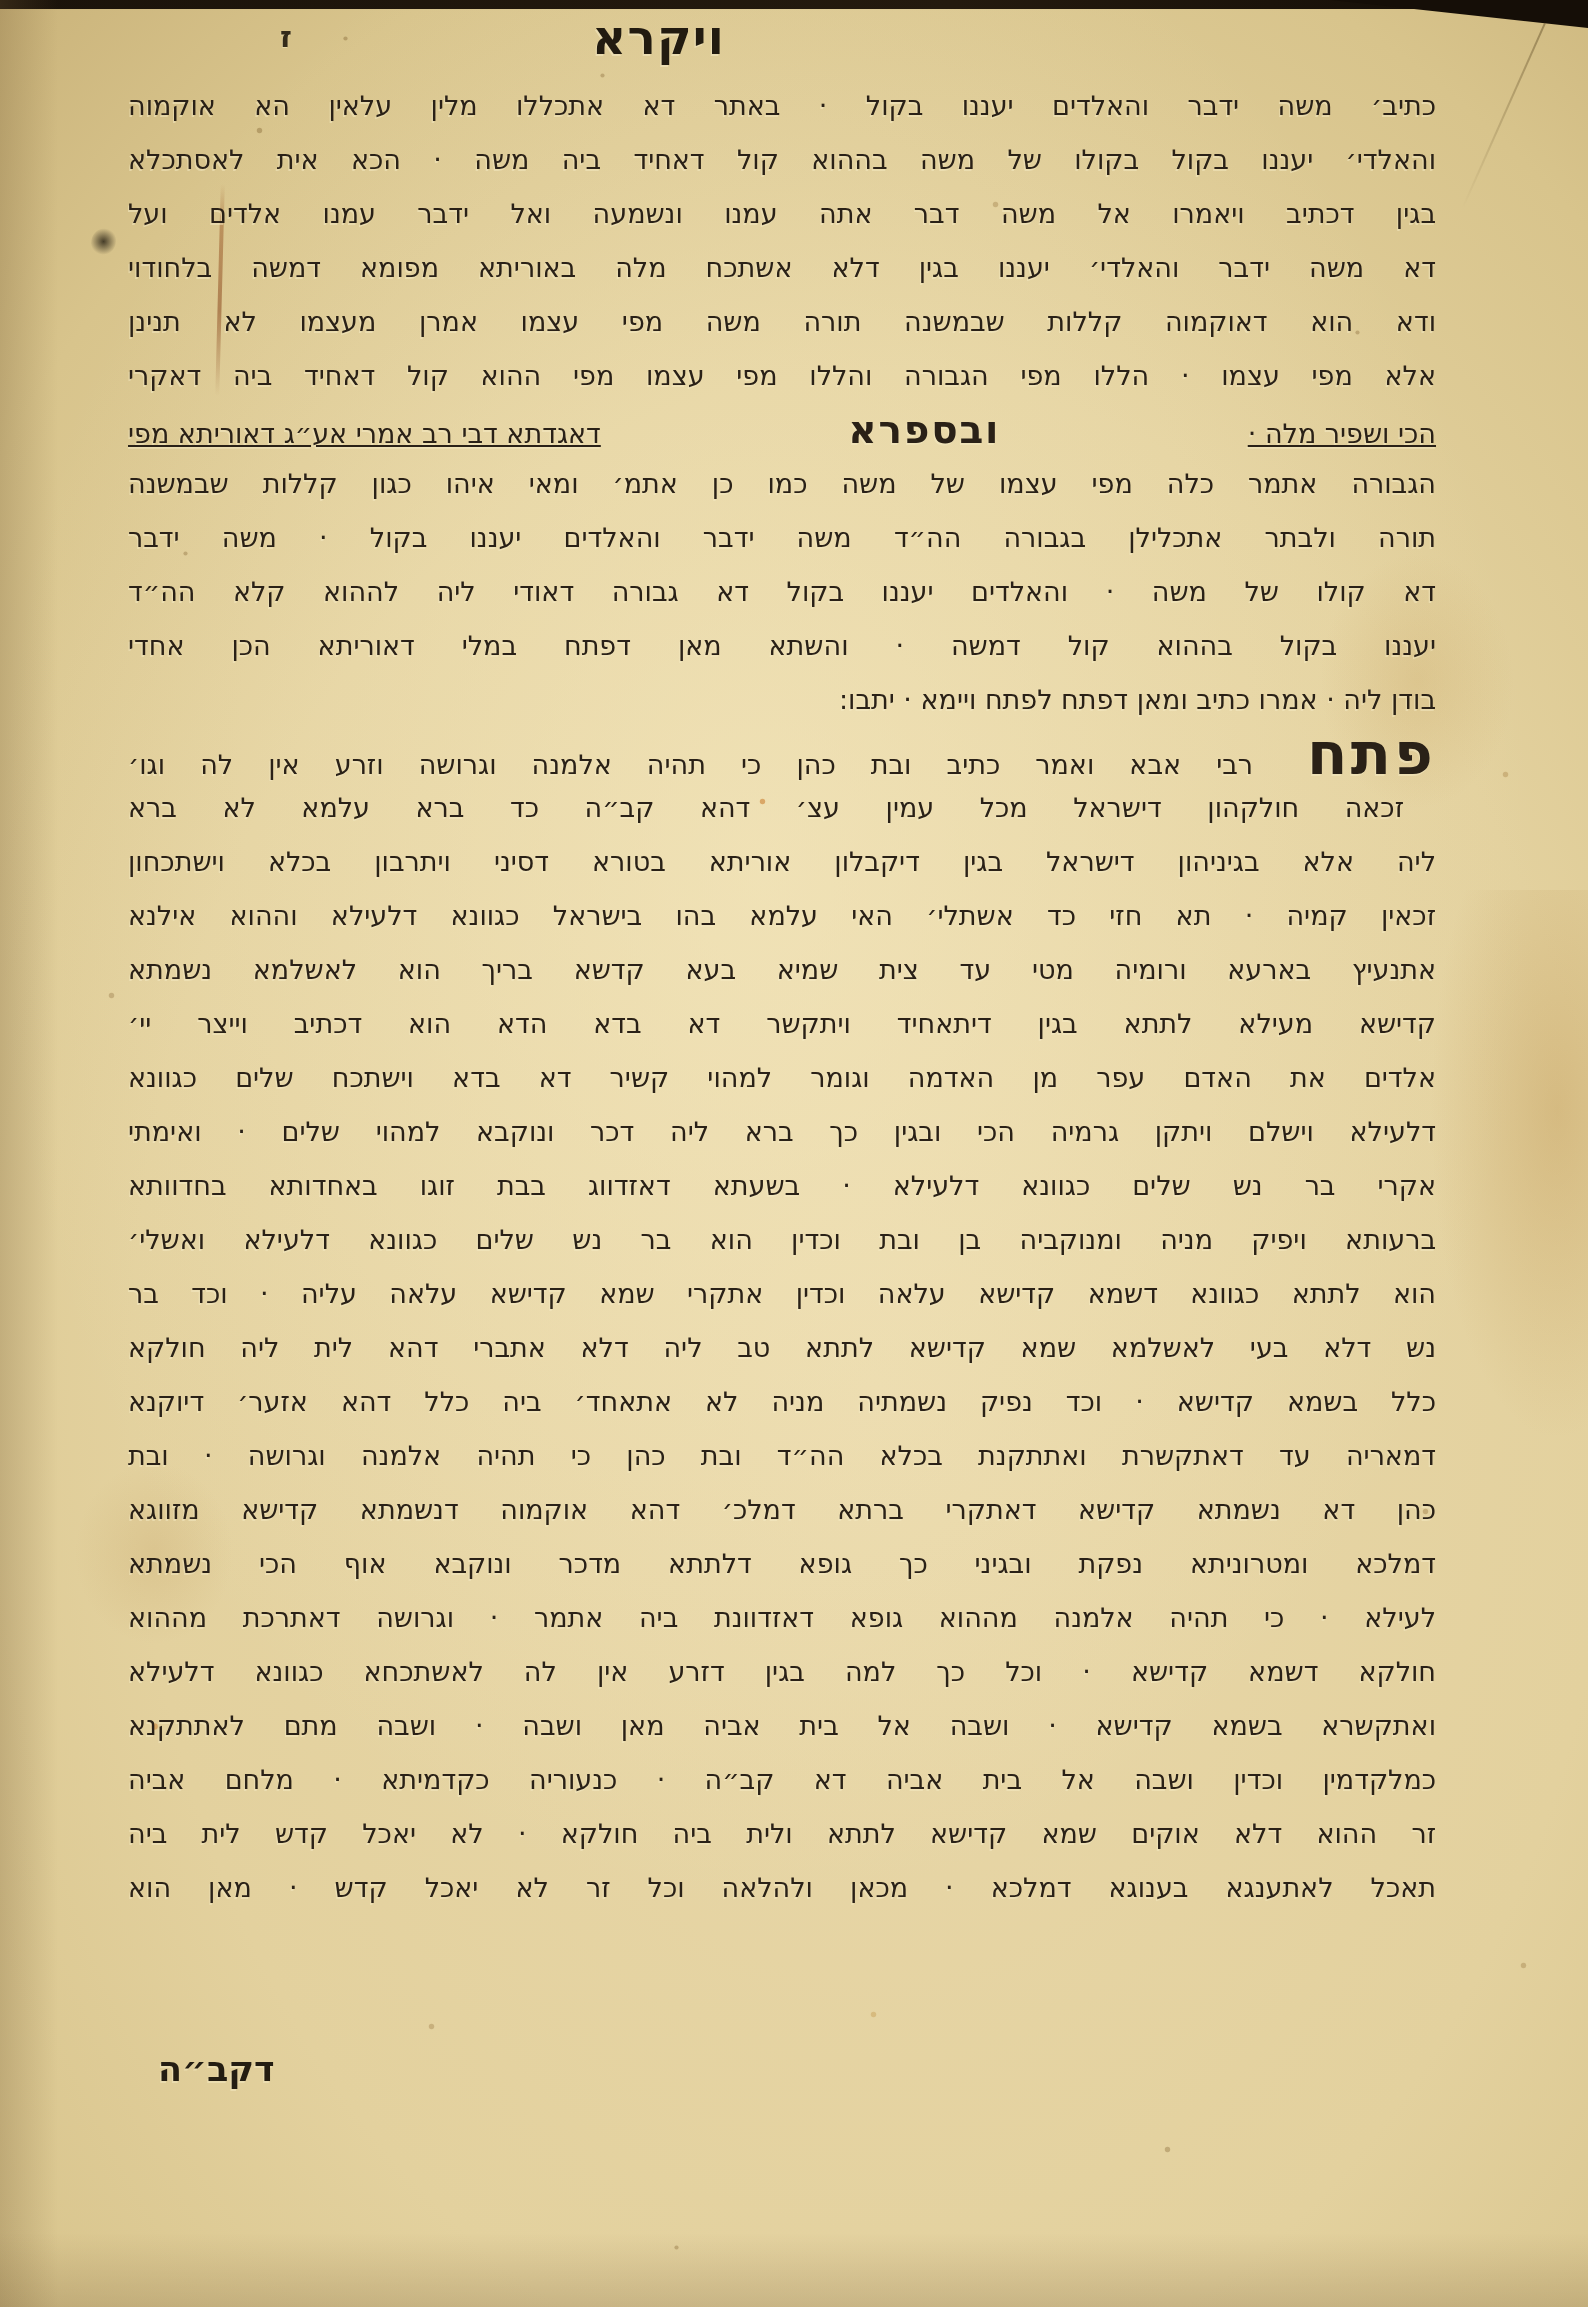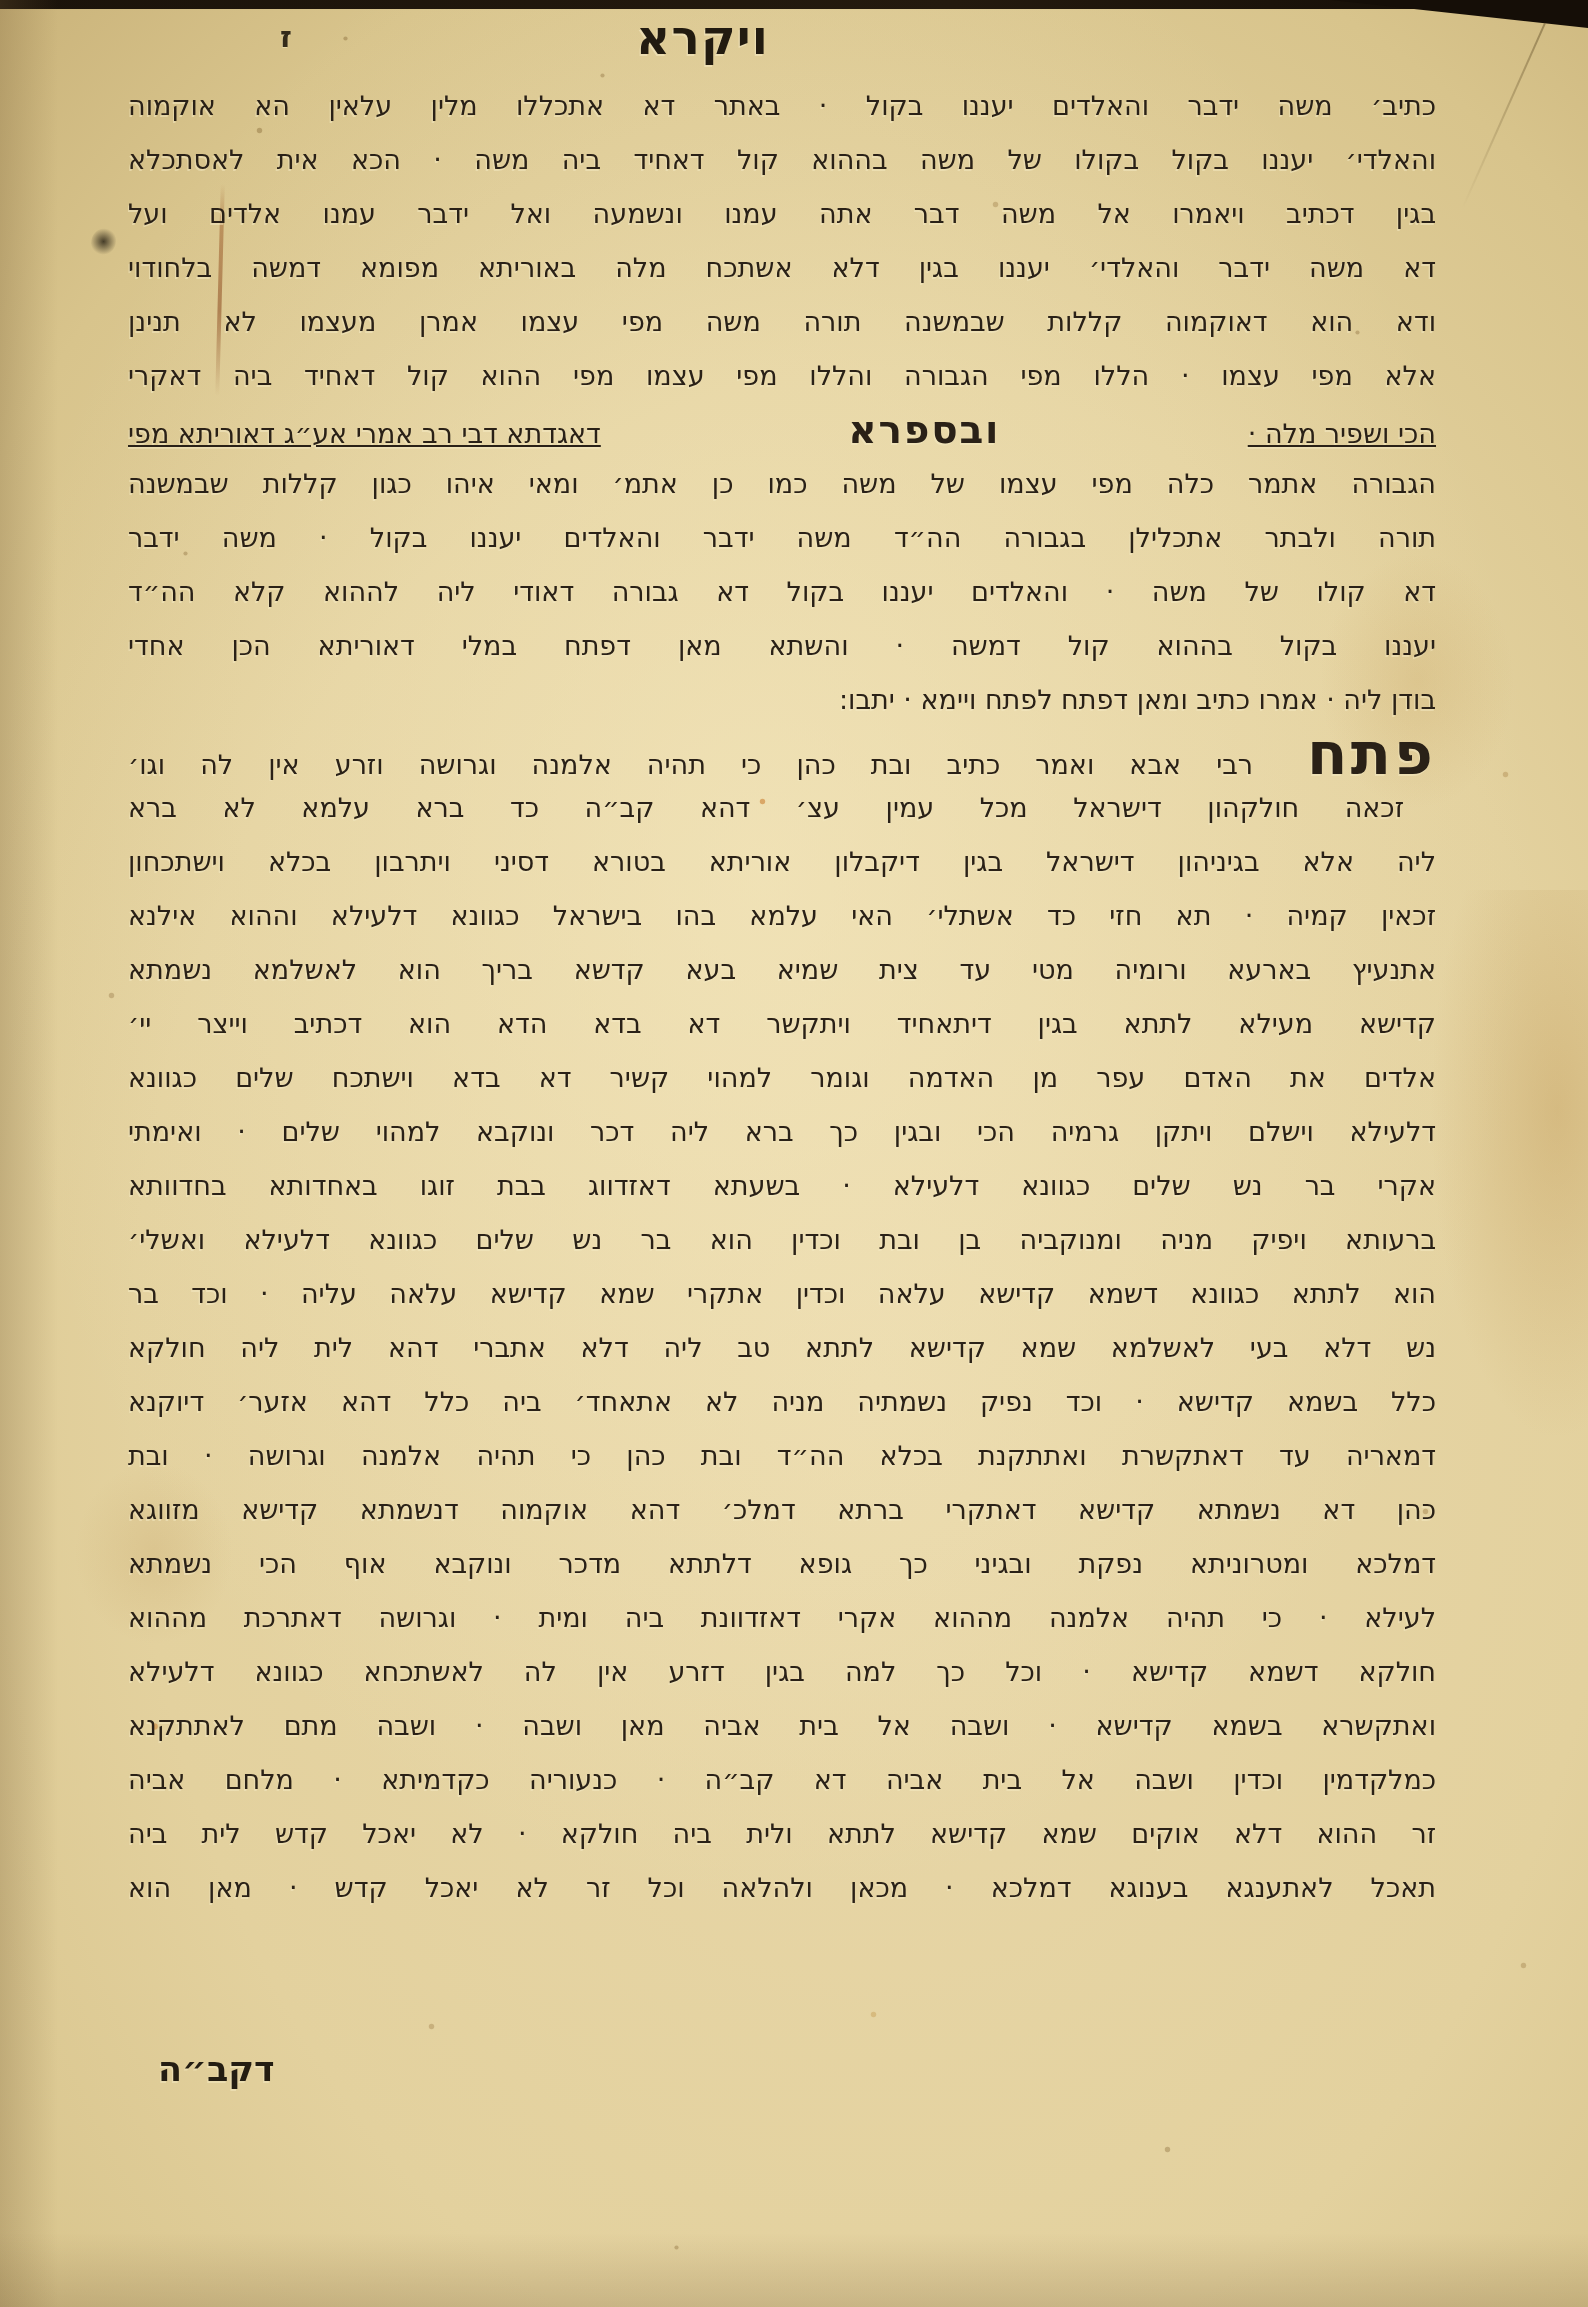--- a/index.html
+++ b/index.html
@@ -28,21 +28,21 @@
     box-shadow:
       258px 129px 0 1.2px rgba(140,110,60,.45), 601px 74px 0 0.6px rgba(140,110,60,.4),
       994px 203px 0 1.2px rgba(150,115,60,.35), 1356px 331px 0 0.6px rgba(140,110,60,.4),
       184px 552px 0 0.6px rgba(140,110,60,.4), 1504px 773px 0 1.2px rgba(160,120,60,.35),
       110px 994px 0 1.2px rgba(140,110,60,.35), 761px 800px 0 1.2px rgba(200,120,40,.55),
       153px 1725px 0 1.8px rgba(205,125,45,.5), 1424px 1510px 0 1.2px rgba(150,115,60,.4),
       430px 2025px 0 1.2px rgba(150,115,60,.35), 1166px 2148px 0 1.2px rgba(140,110,60,.4),
       675px 2246px 0 0.6px rgba(140,110,60,.4), 1522px 1964px 0 1.2px rgba(150,115,60,.35),
       344px 37px 0 0.6px rgba(140,110,60,.45), 872px 2013px 0 1.2px rgba(190,140,60,.35);}
   
-  .running-head{position:absolute;top:9.8px;left:636px;font-size:47px;font-weight:bold;letter-spacing:1.2px;color:#221b10;text-shadow:-1.2px 1.8px 0 rgba(246,235,198,.55);}
+  .running-head{position:absolute;top:9.8px;left:592px;font-size:47px;font-weight:bold;letter-spacing:1.2px;color:#221b10;text-shadow:-1.2px 1.8px 0 rgba(246,235,198,.55);}
   .folio{position:absolute;top:19.6px;left:280px;font-size:29.5px;font-weight:bold;color:#332a1a;text-shadow:-0.6px 1.2px 0 rgba(246,235,198,.5);}
   
   .text-block{
     position:absolute;top:79px;right:153px;width:1308px;
     direction:rtl;
     font-size:27px;
     color:#2a2117;
     text-shadow:-1.2px 1.8px 0 rgba(246,235,198,.5);
   }
   .line{height:54px;line-height:54px;text-align:justify;text-align-last:justify;white-space:normal;overflow:hidden;}
@@ -104,21 +104,21 @@
     <div class="line">אלדים את האדם עפר מן האדמה וגומר למהוי קשיר דא בדא וישתכח שלים כגוונא</div>
     <div class="line">דלעילא וישלם ויתקן גרמיה הכי ובגין כך ברא ליה דכר ונוקבא למהוי שלים · ואימתי</div>
     <div class="line">אקרי בר נש שלים כגוונא דלעילא · בשעתא דאזדווג בבת זוגו באחדותא בחדוותא</div>
     <div class="line">ברעותא ויפיק מניה ומנוקביה בן ובת וכדין הוא בר נש שלים כגוונא דלעילא ואשלי׳</div>
     <div class="line">הוא לתתא כגוונא דשמא קדישא עלאה וכדין אתקרי שמא קדישא עלאה עליה · וכד בר</div>
     <div class="line">נש דלא בעי לאשלמא שמא קדישא לתתא טב ליה דלא אתברי דהא לית ליה חולקא</div>
     <div class="line">כלל בשמא קדישא · וכד נפיק נשמתיה מניה לא אתאחד׳ ביה כלל דהא אזער׳ דיוקנא</div>
     <div class="line">דמאריה עד דאתקשרת ואתתקנת בכלא הה״ד ובת כהן כי תהיה אלמנה וגרושה · ובת</div>
     <div class="line">כהן דא נשמתא קדישא דאתקרי ברתא דמלכ׳ דהא אוקמוה דנשמתא קדישא מזווגא</div>
     <div class="line">דמלכא ומטרוניתא נפקת ובגיני כך גופא דלתתא מדכר ונוקבא אוף הכי נשמתא</div>
-    <div class="line">לעילא · כי תהיה אלמנה מההוא אקרי דאזדוונת ביה ומית · וגרושה דאתרכת מההוא</div>
+    <div class="line">לעילא · כי תהיה אלמנה מההוא גופא דאזדוונת ביה אתמר · וגרושה דאתרכת מההוא</div>
     <div class="line">חולקא דשמא קדישא · וכל כך למה בגין דזרע אין לה לאשתכחא כגוונא דלעילא</div>
     <div class="line">ואתקשרא בשמא קדישא · ושבה אל בית אביה מאן ושבה · ושבה מתם לאתתקנא</div>
     <div class="line">כמלקדמין וכדין ושבה אל בית אביה דא קב״ה · כנעוריה כקדמיתא · מלחם אביה</div>
     <div class="line">זר ההוא דלא אוקים שמא קדישא לתתא ולית ביה חולקא · לא יאכל קדש לית ביה</div>
     <div class="line">תאכל לאתענגא בענוגא דמלכא · מכאן ולהלאה וכל זר לא יאכל קדש · מאן הוא</div>
   </div>
 
   <div class="catchword">דקב״ה</div>
 
 </div>

